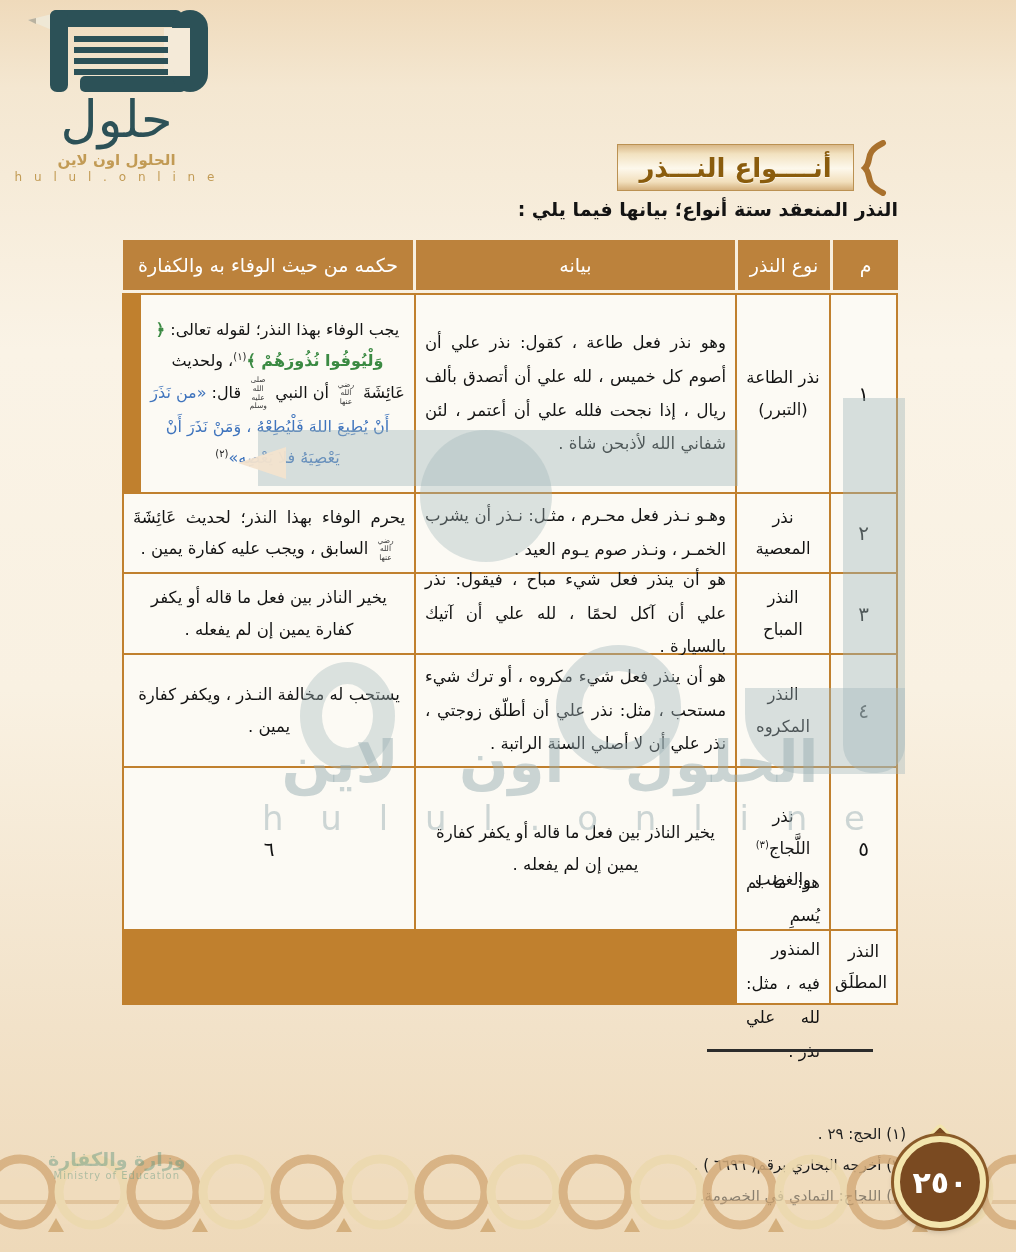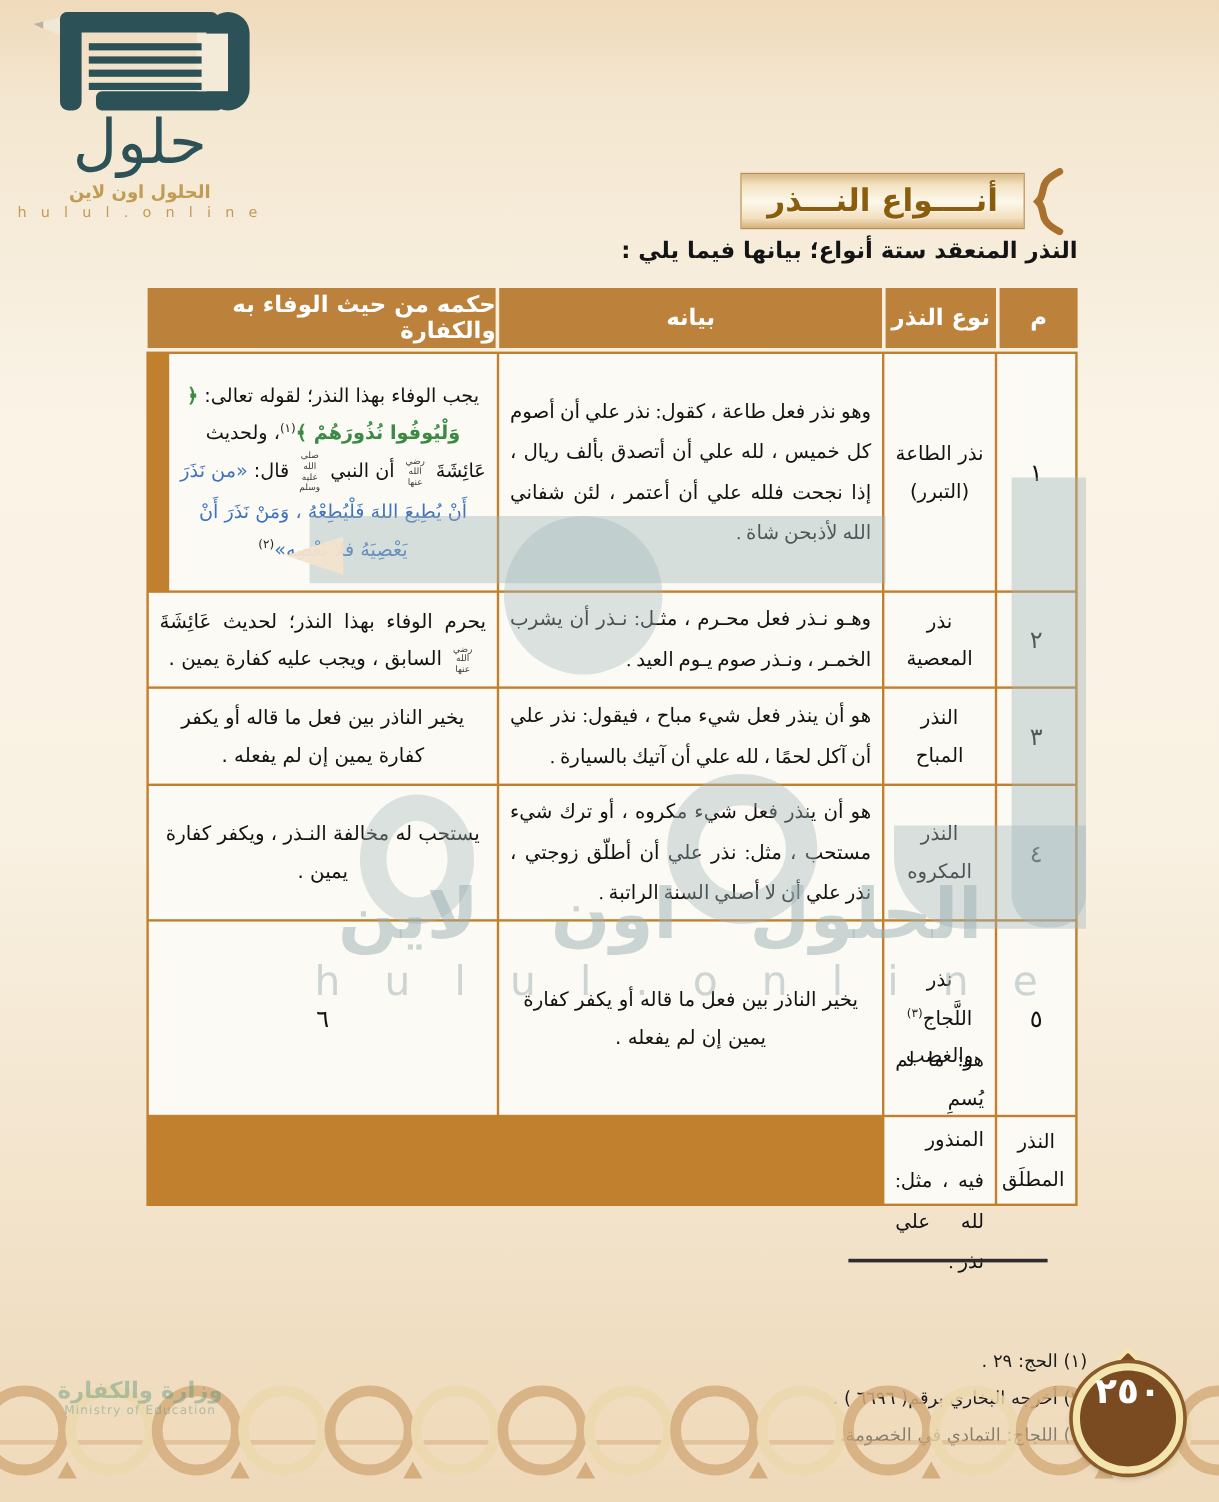--- a/index.html
+++ b/index.html
@@ -30,35 +30,35 @@
     position:absolute; right:118px; top:198px; width:560px;
     direction:rtl; text-align:right; font-weight:bold; font-size:19px; color:#141414;
   }
 
   
   .tablewrap { position:absolute; left:122px; top:240px; width:776px; direction:rtl; }
   .thead {
     display:grid; grid-template-columns:65px 92px 319px 290px; gap:3px;
   }
   .thead .hc {
-    background:#bc823c; color:#fff; font-weight:bold; height:50px;
+    background:#bc823c; color:#fff; font-weight:normal; height:50px;
     display:flex; align-items:center; justify-content:center; font-size:19px;
   }
   .tbody {
     margin-top:3px; background:#c0802e; padding:2px; display:grid;
     grid-template-columns:65px 92px 319px 290px;
     grid-template-rows:197px 78px 79px 111px 161px 72px; gap:2px;
   }
   .td {
     background:#fcfaf4; color:#131313; font-size:16.5px; line-height:1.9;
     display:flex; flex-direction:column; justify-content:center;
     padding:4px 9px; text-align:center;
   }
   .td.num { font-size:20px; }
-  .td.bayan { text-align:justify; line-height:2.05;font-family:Liberation Serif, serif; }
+  .td.bayan { text-align:justify; line-height:2.05; }
   .td.just { text-align:justify; text-align-last:center; }
   .td.r1 { line-height:1.95; font-size:16px;margin-left:17px; }
   sup.ref { font-size:10px; color:#222; vertical-align:super; }
   .quran { color:#3b8a43; font-weight:bold; }
   .hadith { color:#3f74bd; }
   .honor {
     display:inline-block; width:24px; font-size:7.5px; line-height:1.15;
     color:#3a3a3a; text-align:center; vertical-align:middle; white-space:normal;
   }
 
@@ -87,21 +87,21 @@
 
   
   .badge { position:absolute; left:894px; top:1136px; width:92px; height:92px; }
   .badge .tip {
     position:absolute; left:34px; top:-8px; width:24px; height:24px;
     background:#7a4a21; border:3px solid #f3e5ad; transform:rotate(45deg); border-radius:4px;
   }
   .badge .disc {
     position:absolute; left:0; top:0; width:92px; height:92px; border-radius:50%;
     background:#7a4a21; border:6px solid #f3e5ad; box-shadow:0 0 0 3px #8a5a28, 0 3px 6px rgba(0,0,0,.25);
-    display:flex; justify-content:center;
+    display:flex; align-items:center; justify-content:center;
   }
   .badge .n { color:#fff; font-weight:bold; font-size:30px; }
 </style>
 </head>
 <body>
 
 <div class="page">
 
   <div class="logo">
     <svg width="190" height="92" viewBox="0 0 190 92">

